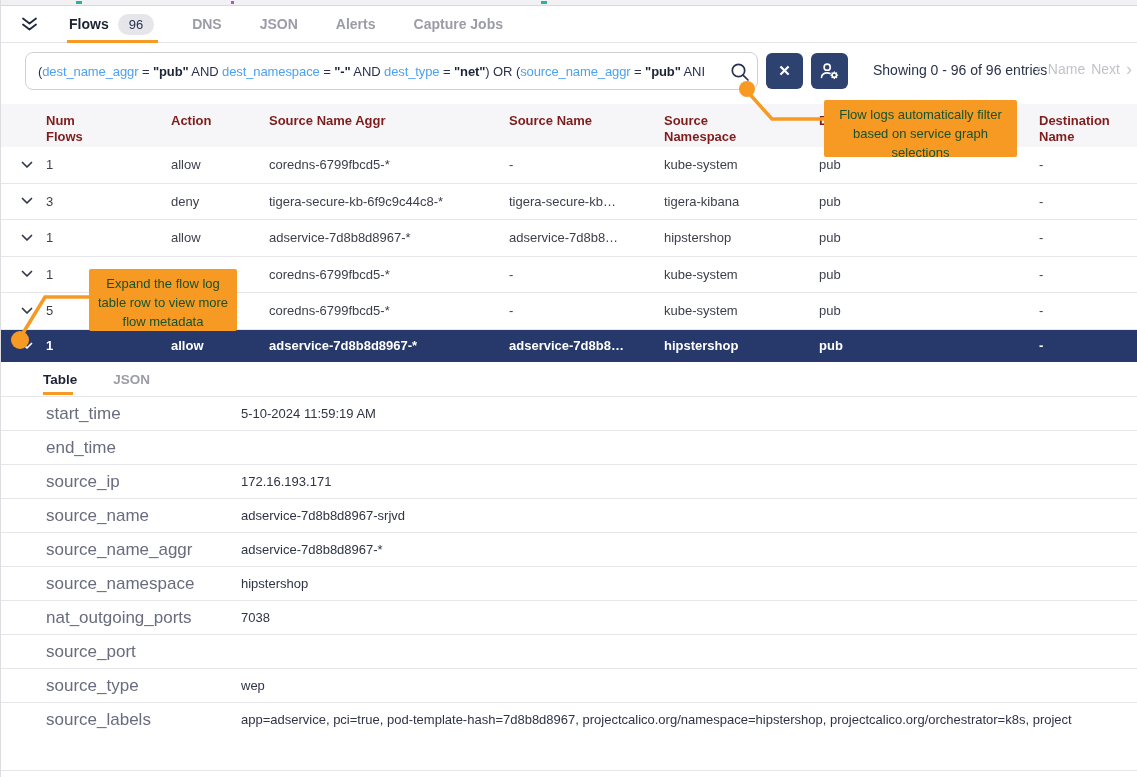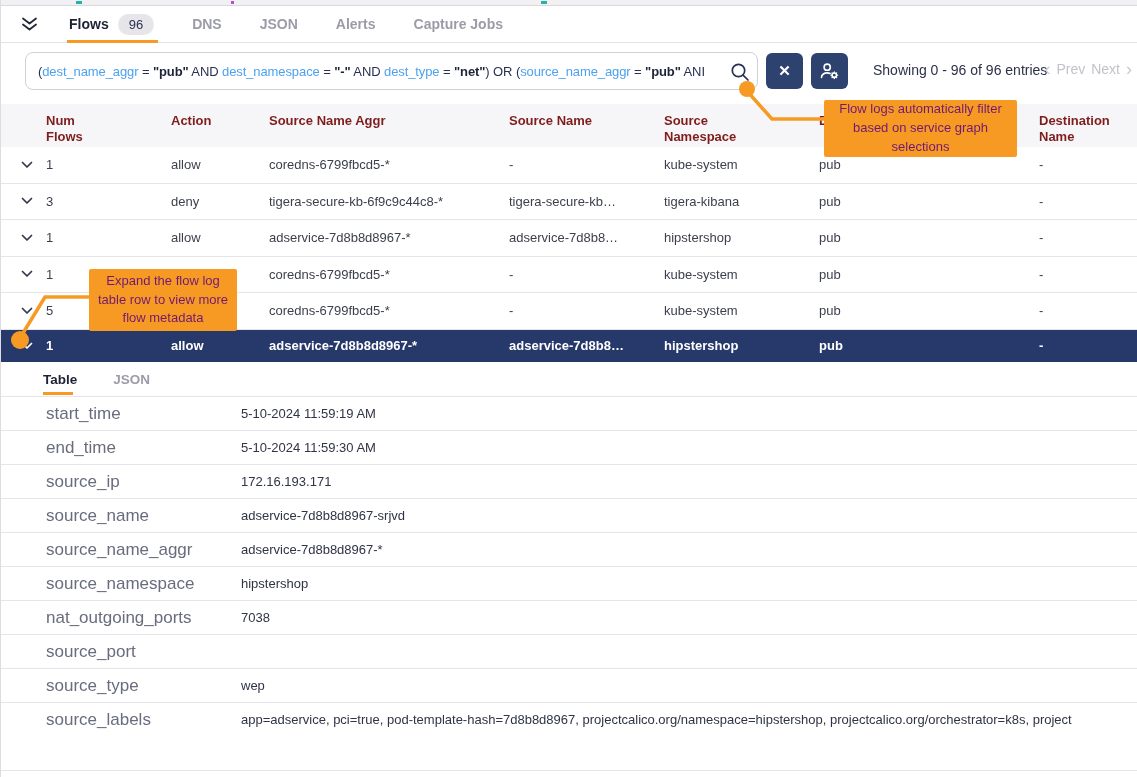--- a/index.html
+++ b/index.html
@@ -56,21 +56,21 @@
   .dtab{position:relative;font-size:13.5px;font-weight:700;color:var(--muted);cursor:pointer;padding:6px 0;}
   .dtab.active{color:#1d2335;}
   .dtab.active::after{content:"";position:absolute;left:0;right:4px;bottom:-2px;height:3px;background:var(--accent);}
   #fields .drow{display:flex;height:34px;align-items:center;border-top:1px solid var(--line);padding-left:45px;}
   #fields .drow:last-child{border-bottom:1px solid var(--line);margin-top:34px;}
   .dkey{width:195px;flex:none;font-size:17px;color:#686c7e;}
   .dval{flex:1;font-size:13px;color:#2f3446;white-space:nowrap;overflow:hidden;}
 
   
   .overlay{position:absolute;top:0;left:0;width:1137px;height:777px;pointer-events:none;z-index:5;}
-  .callout{position:absolute;background:var(--accent);color:#701a75;font-size:13px;line-height:1.45;text-align:center;display:flex;align-items:center;justify-content:center;padding:6px 8px;border-radius:2px;z-index:6;}
+  .callout{position:absolute;background:var(--accent);color:#14532d;font-size:13px;line-height:1.45;text-align:center;display:flex;justify-content:center;padding:6px 8px;border-radius:2px;z-index:6;}
   .callout-1{left:823px;top:100px;width:193px;height:57px;}
   .callout-2{left:88px;top:269px;width:148px;height:62px;}
 </style>
 </head>
 <body>
 
 <div class="app">
 
   <div class="sliver">
     <span class="mark" style="left:230px;background:#c04ad0;width:3px;"></span>
@@ -129,21 +129,21 @@
             <line x1="13" y1="11.9" x2="13.7" y2="12.6"></line>
             <line x1="16.9" y1="15.8" x2="17.6" y2="16.5"></line>
             <line x1="17.6" y1="11.9" x2="16.9" y2="12.6"></line>
             <line x1="13.7" y1="15.8" x2="13" y2="16.5"></line>
           </g>
       </svg>
     </button>
     <div class="showing">Showing 0 - 96 of 96 entries</div>
     <div class="pager">
       <span class="chev">‹</span>
-      <span>Prev</span>
+      <span>Name</span>
       <span>Next</span>
       <span class="chev">›</span>
     </div>
   </div>
 
   <div class="gridrow thead">
     <div class="hc"></div>
     <div class="hc w-narrow">Num Flows</div>
     <div class="hc">Action</div>
     <div class="hc">Source Name Aggr</div>
@@ -245,21 +245,20 @@
         <div class="dtab active">Table</div>
         <div class="dtab">JSON</div>
       </div>
     <div id="fields">
         <div class="drow">
           <span class="dkey">start_time</span>
           <span class="dval">5-10-2024 11:59:19 AM</span>
         </div>
         <div class="drow">
           <span class="dkey">end_time</span>
-          <span class="dval">5-10-2024 11:59:30 AM</span>
         </div>
         <div class="drow">
           <span class="dkey">source_ip</span>
           <span class="dval">172.16.193.171</span>
         </div>
         <div class="drow">
           <span class="dkey">source_name</span>
           <span class="dval">adservice-7d8b8d8967-srjvd</span>
         </div>
         <div class="drow">

